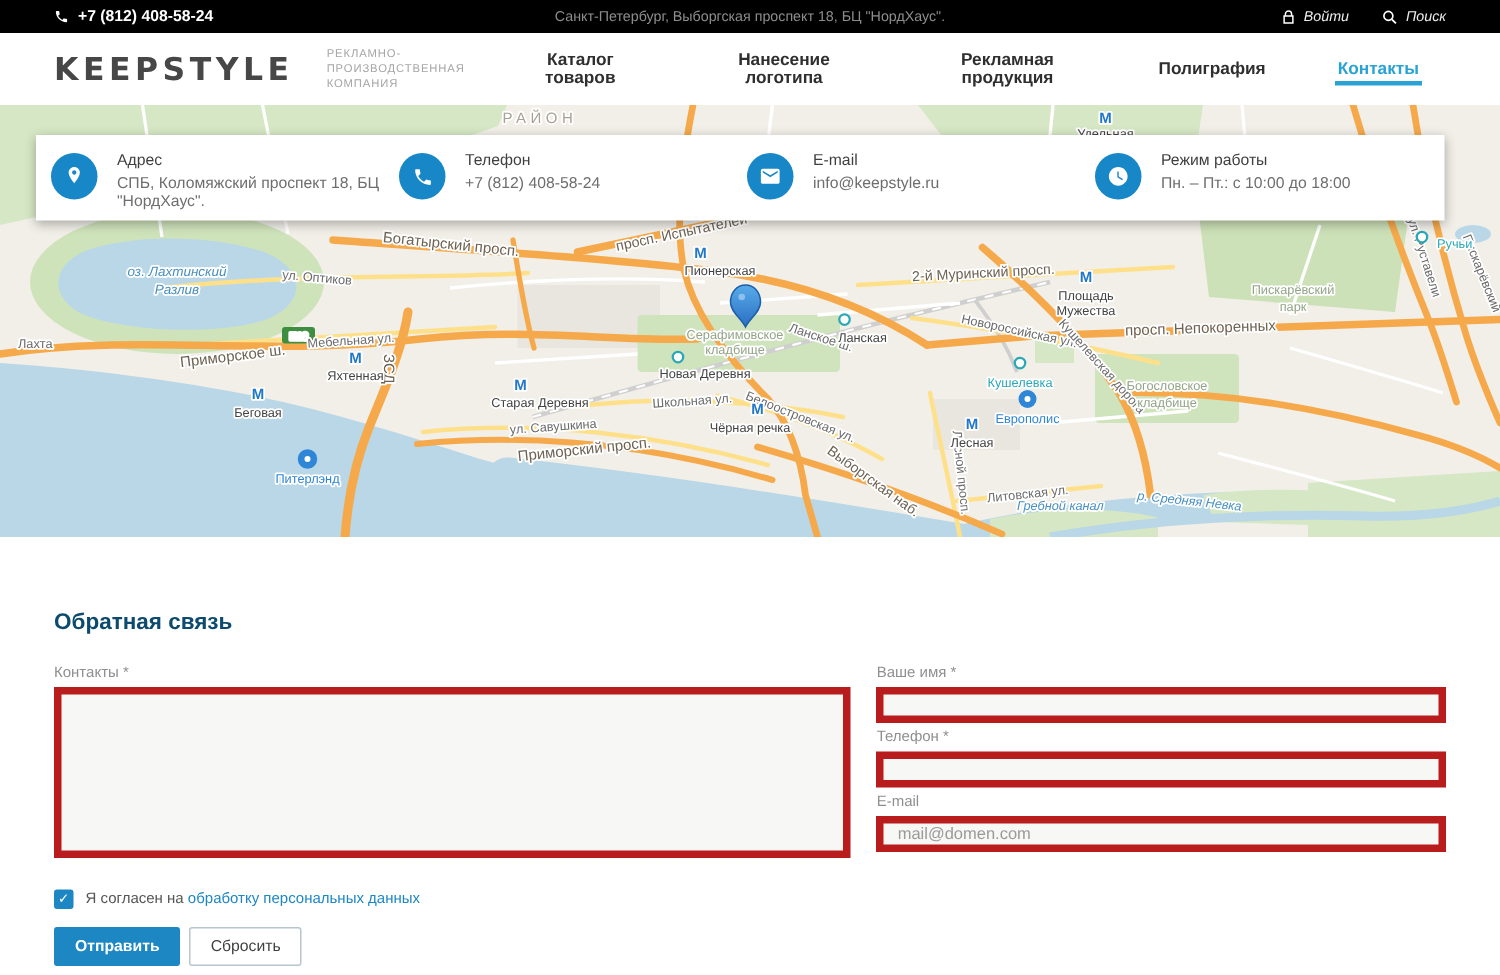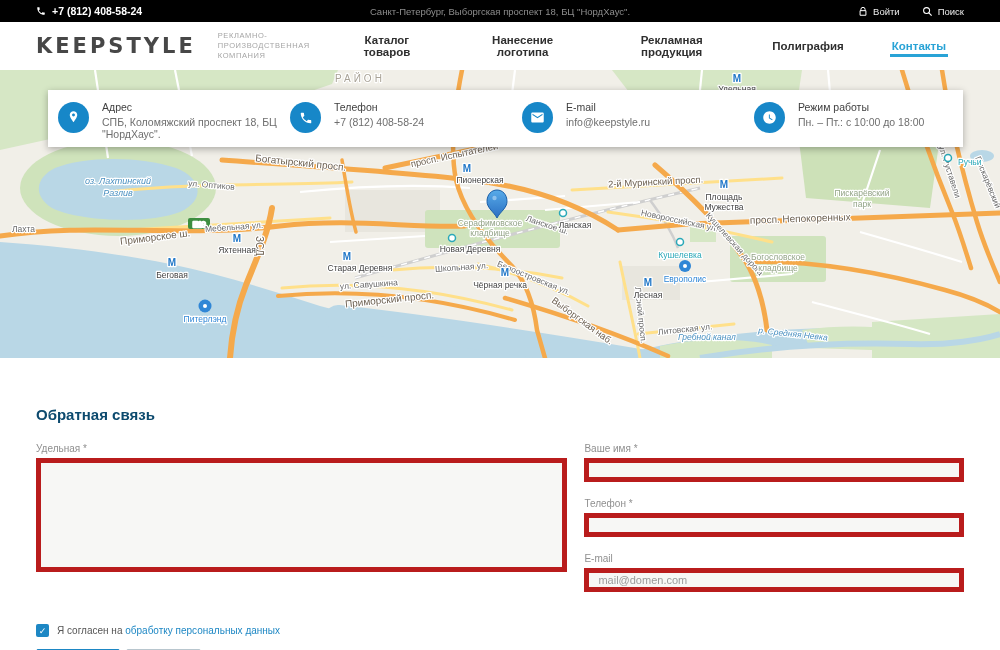--- a/index.html
+++ b/index.html
@@ -7,21 +7,21 @@
          font-family:"Liberation Sans","DejaVu Sans",sans-serif; }
   
   .topbar { height:22px; background:#000; display:flex; align-items:center;
             padding:0 36px; position:relative; }
   .topbar-phone { display:flex; align-items:center; gap:6px; font-weight:bold;
                   font-size:10.5px; color:#fff; z-index:1; }
   .topbar-address { position:absolute; left:0; right:0; text-align:center;
                     color:#8d8d8d; font-size:9.5px; }
   .topbar-right { margin-left:auto; display:flex; gap:22px; align-items:center; z-index:1; }
   .topbar-link { display:flex; align-items:center; gap:5px; color:#ededed;
-                 font-size:9.5px; text-decoration:none; cursor:pointer; }
+                 font-size:9.5px; text-decoration:none; cursor:pointer;font-style:italic; }
   
   .site-header { height:48px; background:#fff; display:flex; align-items:center;
                  padding:16px 36px; position:relative; z-index:5; }
   .logo { font-size:21px; letter-spacing:3px; color:#474747; font-weight:600;
           font-family:"DejaVu Sans",sans-serif; cursor:pointer; }
   .tagline { margin-left:22px; font-size:7.5px; color:#a5a5a5; letter-spacing:.6px;
              line-height:10px; text-transform:uppercase; }
   .tagline span { display:block; }
   .main-nav { margin-left:auto; margin-right:18px; display:flex; gap:48px;
               height:100%; align-items:center; }
@@ -42,33 +42,33 @@
   .wtr     { font-size:9px;   fill:#4a90c0; font-style:italic; }
   .wtr-sm  { font-size:8.5px; fill:#4a90c0; font-style:italic; }
   .park-lbl{ font-size:8.5px; fill:#93a487; }
   .metro   { font-size:10px;  fill:#2278c8; font-weight:bold; }
   .metro-lbl{font-size:8.5px; fill:#434343; }
   .poi-lbl { font-size:8.5px; fill:#2f86d6; }
   .rail-lbl{ font-size:8.5px; fill:#2aa8b8; }
   .district{ font-size:10px;  fill:#a8a296; letter-spacing:3px; }
   .shield  { font-size:7px;   fill:#fff; font-weight:bold; stroke:none; paint-order:normal; }
   
-  .info-card { position:absolute; left:48px; right:37px; top:20px; height:57px;
+  .info-card { position:absolute; left:24px; right:37px; top:20px; height:57px;
                background:#fff; box-shadow:0 2px 7px rgba(0,0,0,.3); display:flex; z-index:3; }
   .info-item { width:232px; flex:none; display:flex; gap:13px; padding:11px 0 0 10px; }
   .info-icon { width:31px; height:31px; border-radius:50%; background:#1787c8; flex:none;
                display:flex; align-items:center; justify-content:center; margin-top:1px; }
   .info-title { font-size:10.5px; color:#3f3f3f; margin-bottom:3px; }
   .info-value { font-size:10.5px; color:#6e6e6e; }
   
   .form-section { padding:48px 36px 0; }
   .form-title { font-size:15px; color:#0c4a6e; margin-bottom:20px; }
   .form-grid { display:flex; gap:17px; }
   .col-left { width:532px; } .col-right { width:380px; }
-  .field { margin-bottom:16px; }
+  .field { margin-bottom:4px; }
   .field-label { display:block; font-size:10px; color:#8f8f8f; margin-bottom:4px; }
   .input { width:100%; background:#f7f7f5; border:5px solid #b91c1c; height:24px;
            font:11px "Liberation Sans","DejaVu Sans",sans-serif; color:#444; padding:0 9px; }
   .input::placeholder { color:#9a9a9a; }
   textarea.input { height:114px; resize:none; padding:8px 9px; }
   .consent { margin-top:16px; display:flex; align-items:center; gap:8px;
              font-size:10px; color:#555; }
   .checkbox { width:13px; height:13px; background:#1d87c4; border-radius:2px; color:#fff;
               display:flex; align-items:center; justify-content:center; font-size:9px;
               cursor:pointer; flex:none; }
@@ -331,21 +331,21 @@
         <div class="info-value">Пн. – Пт.: с 10:00 до 18:00</div>
       </div>
     </div>
   </div>
 </div>
 
 <section class="form-section">
   <h2 class="form-title">Обратная связь</h2>
   <div class="form-grid">
     <div class="col-left">
-      <label class="field-label">Удельная *</label>
+      <label class="field-label">Контакты *</label>
       <textarea class="input" style=""></textarea>
     </div>
     <div class="col-right">
       <div class="field">
         <label class="field-label">Ваше имя *</label>
         <input class="input" type="text" style="">
       </div>
       <div class="field">
         <label class="field-label">Телефон *</label>
         <input class="input" type="text" style="">

